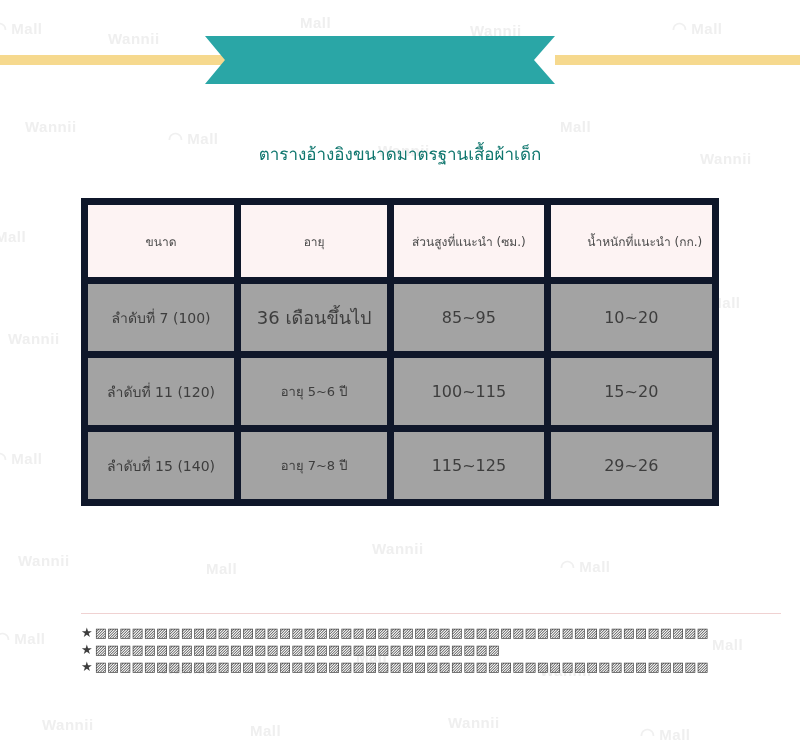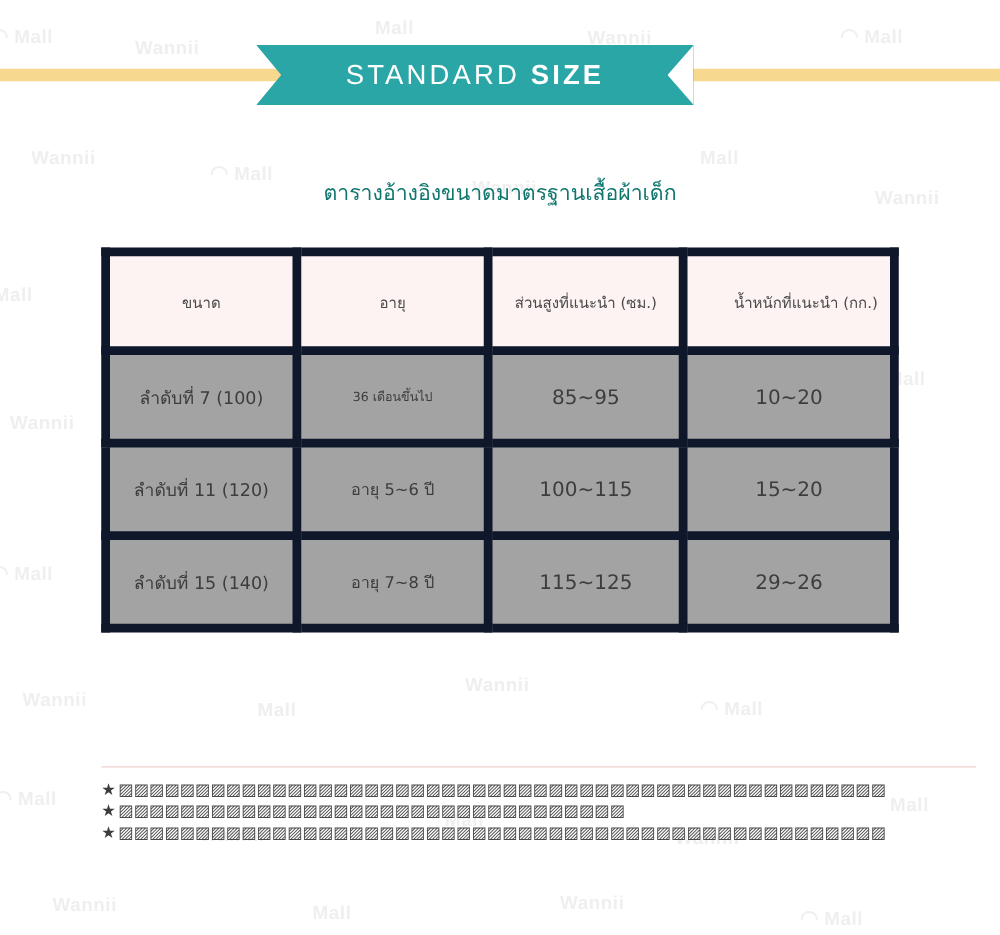--- a/index.html
+++ b/index.html
@@ -132,21 +132,21 @@
     height: 65px;
     background: #a3a3a3;
   }
   .col-size  { width: 148px; }
   .col-age   { width: 148px; }
   .col-h     { width: 150px; }
   .col-w     { width: 136px; padding-left: 28px; }
 
   .cell-size { font-size: 14px; }
   .cell-age  { font-size: 13px; }
-  .cell-age-big { font-size: 10px; }
+  .cell-age-big { font-size: 18px; }
   .cell-num  { font-size: 16px; }
 
   
   .notes {
     position: absolute;
     top: 613px;
     left: 81px;
     width: 700px;
     border-top: 1px solid #f0d2d2;
     padding-top: 10px;
@@ -219,23 +219,20 @@
 
   <div class="wm" style="left:42px;  top:716px;"><span>Wannii</span></div>
   <div class="wm" style="left:250px; top:722px;"><span>Mall</span></div>
   <div class="wm" style="left:448px; top:714px;"><span>Wannii</span></div>
   <div class="wm" style="left:640px; top:724px;"><span class="wm-mark">◠</span><span>Mall</span></div>
 </div>
 
 <div class="banner-wrap">
   <div class="banner-rule"></div>
   <div class="banner-ribbon"></div>
-  <div class="banner-text">
-    <span class="light">STANDARD </span><span class="bold">SIZE</span>
-  </div>
 </div>
 
 <div class="doc-title">ตารางอ้างอิงขนาดมาตรฐานเสื้อผ้าเด็ก</div>
 
 <table class="size-table">
   <thead>
     <tr>
       <th class="col-size">ขนาด</th>
       <th class="col-age">อายุ</th>
       <th class="col-h">ส่วนสูงที่แนะนำ (ซม.)</th>

